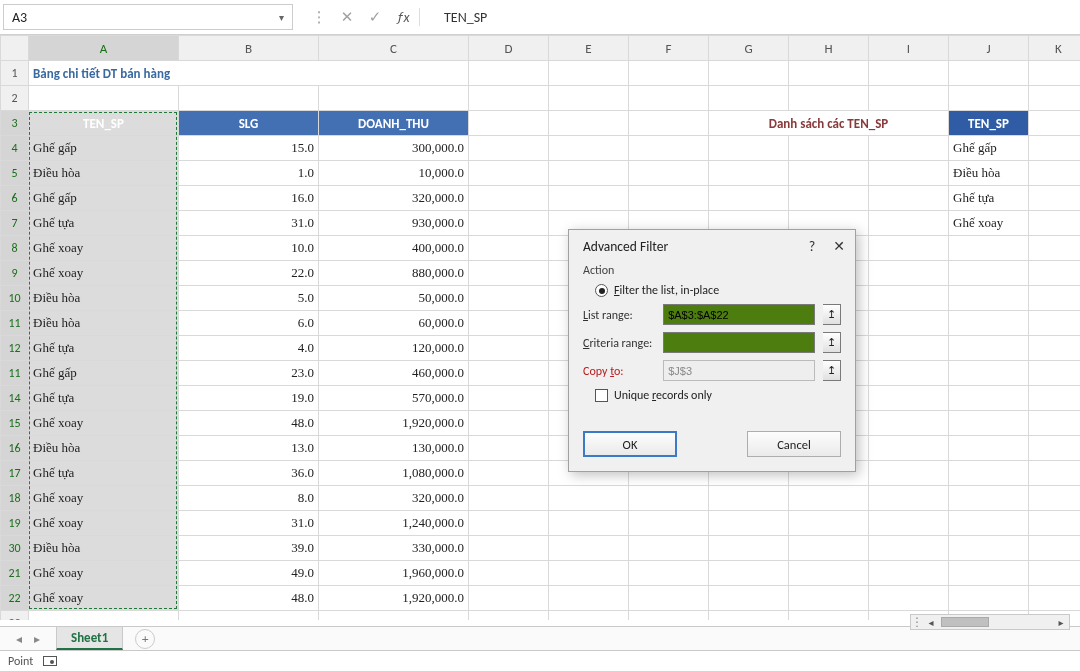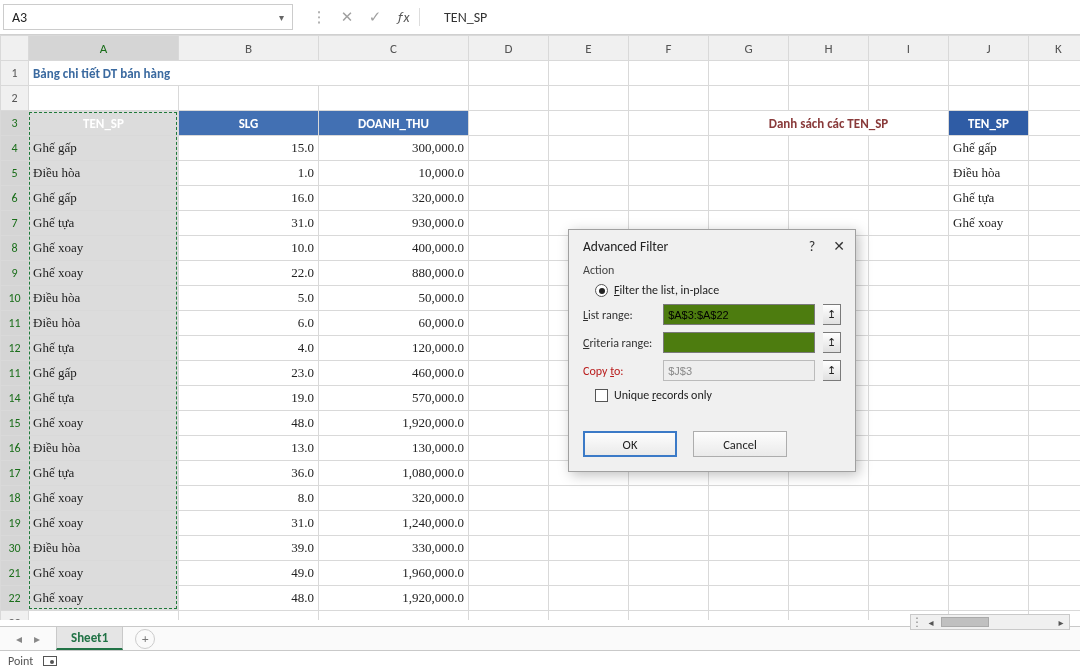--- a/index.html
+++ b/index.html
@@ -175,21 +175,21 @@
   padding: 0 4px;
 }
 .field-input.disabled { background: #eee; color: #888; border-color: #bbb; }
 .range-btn {
   width: 22px; height: 21px;
   border: 1px solid #7a7a7a; border-left: none;
   background: linear-gradient(#fff,#e0e0e0);
   display: flex; align-items: center; justify-content: center;
   font-size: 11px;
 }
-.dlg-buttons { display: flex; justify-content: flex-start; gap: 16px; padding: 14px 14px 14px 14px; }
+.dlg-buttons { display: flex; justify-content: space-between; gap: 16px; padding: 14px 14px 14px 14px; }
 .btn {
   width: 94px; height: 26px;
   border: 1px solid #adadad;
   background: linear-gradient(#fdfdfd,#eaeaea);
   display: flex; align-items: center; justify-content: center;
   font-size: 12.5px;
 }
 .btn.primary { border: 2px solid #3b7ac7; }
 
 

